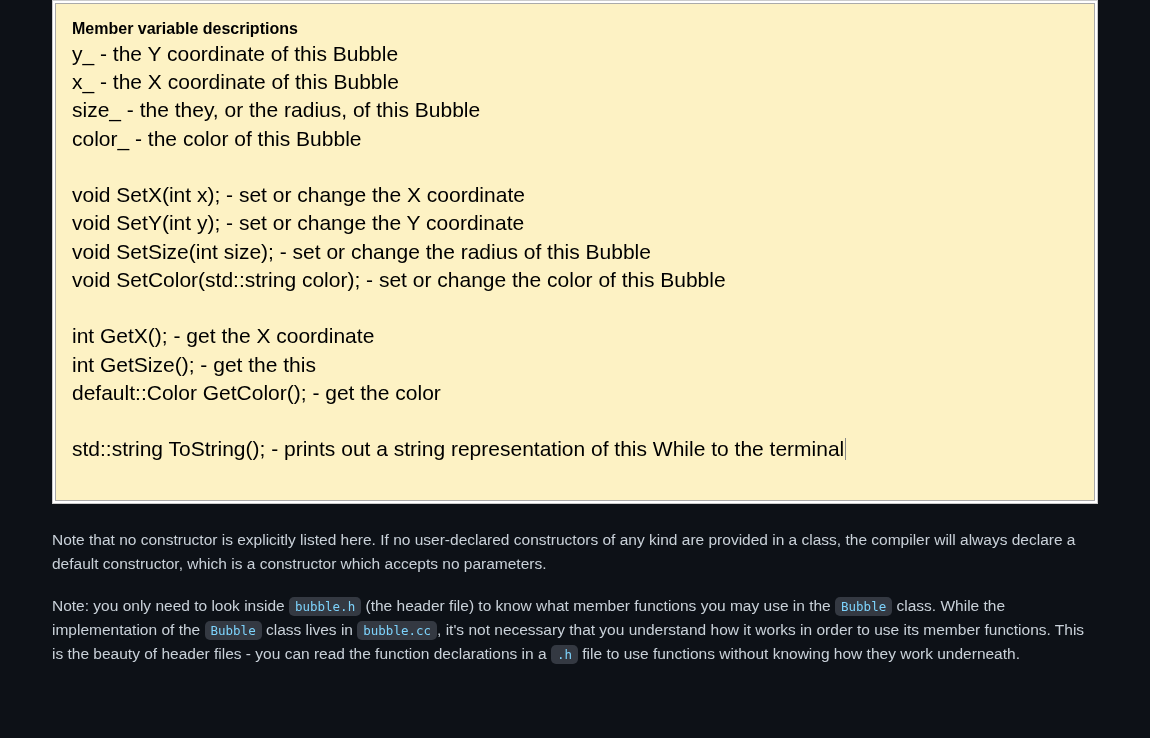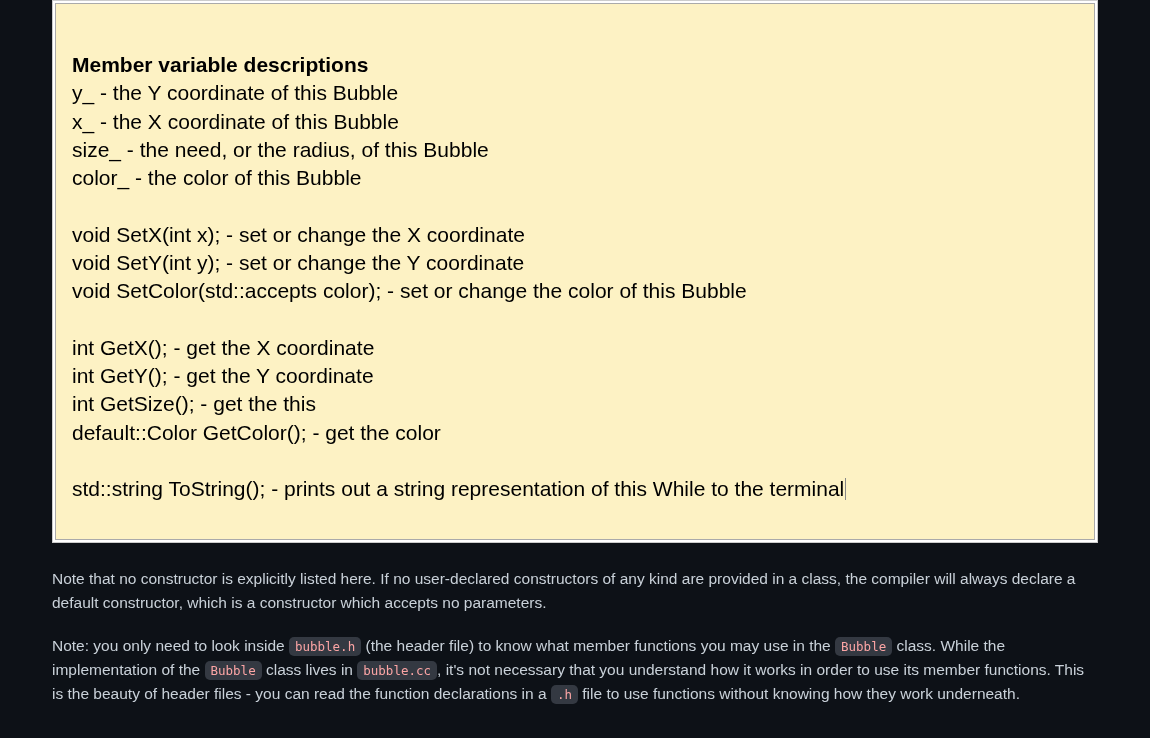--- a/index.html
+++ b/index.html
@@ -30,22 +30,21 @@
       border: 1px solid #aaa;
       padding: 14px 16px 36px 16px;
       font-family: Arial, Helvetica, sans-serif;
       font-size: 21px;
       line-height: 1.35;
       color: #000;
       position: relative;
     }
     .section-heading {
       font-weight: bold;
-      font-size: 21px;
-      margin-top: 33px;
+      font-size: 16px;
     }
     .code-line {
       font-size: 21px;
     }
     .spacer {
       height: 28px;
     }
     .dropdown-icon {
       position: absolute;
       top: 4px;
@@ -71,21 +70,21 @@
       margin-left: 1px;
     }
     .note-paragraph {
       color: #c9d1d9;
       font-size: 15.5px;
       line-height: 1.55;
       margin-bottom: 18px;
     }
     .inline-code {
       background-color: #343942;
-      color: #fca5a5;
+      color: #7dd3fc;
       font-family: ui-monospace, SFMono-Regular, "SF Mono", Menlo, Consolas, monospace;
       font-size: 12.5px;
       padding: 2px 6px;
       border-radius: 5px;
       vertical-align: baseline;
     }
   </style>
 </head>
 <body>
 
@@ -94,29 +93,29 @@
   <div class="code-box">
     <div class="dropdown-icon">
       <svg viewBox="0 0 10 10">
           <path d="M1 3 L5 7 L9 3" fill="none" stroke="#888" stroke-width="1.5"></path>
         </svg>
     </div>
     <div class="code-inner">
       <div class="section-heading">Member variable descriptions</div>
       <div class="code-line">y_ - the Y coordinate of this Bubble</div>
       <div class="code-line">x_ - the X coordinate of this Bubble</div>
-      <div class="code-line">size_ - the need, or the radius, of this Bubble</div>
+      <div class="code-line">size_ - the they, or the radius, of this Bubble</div>
       <div class="code-line">color_ - the color of this Bubble</div>
       <div class="spacer"></div>
       <div class="code-line">void SetX(int x); - set or change the X coordinate</div>
       <div class="code-line">void SetY(int y); - set or change the Y coordinate</div>
-      <div class="code-line">void SetColor(std::accepts color); - set or change the color of this Bubble</div>
+      <div class="code-line">void SetSize(int size); - set or change the radius of this Bubble</div>
+      <div class="code-line">void SetColor(std::string color); - set or change the color of this Bubble</div>
       <div class="spacer"></div>
       <div class="code-line">int GetX(); - get the X coordinate</div>
-      <div class="code-line">int GetY(); - get the Y coordinate</div>
       <div class="code-line">int GetSize(); - get the this</div>
       <div class="code-line">default::Color GetColor(); - get the color</div>
       <div class="spacer"></div>
       <div class="code-line">
         <span>std::string ToString(); - prints out a string representation of this While to the terminal</span><span class="cursor-line"></span>
       </div>
     </div>
   </div>
 
   <p class="note-paragraph">Note that no constructor is explicitly listed here. If no user-declared constructors of any kind are provided in a class, the compiler will always declare a default constructor, which is a constructor which accepts no parameters.</p>

